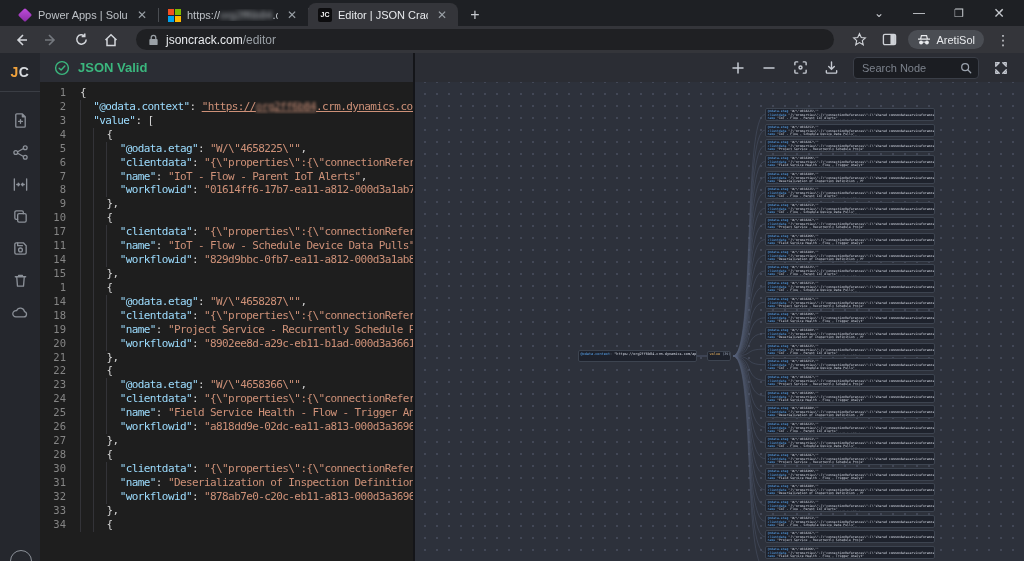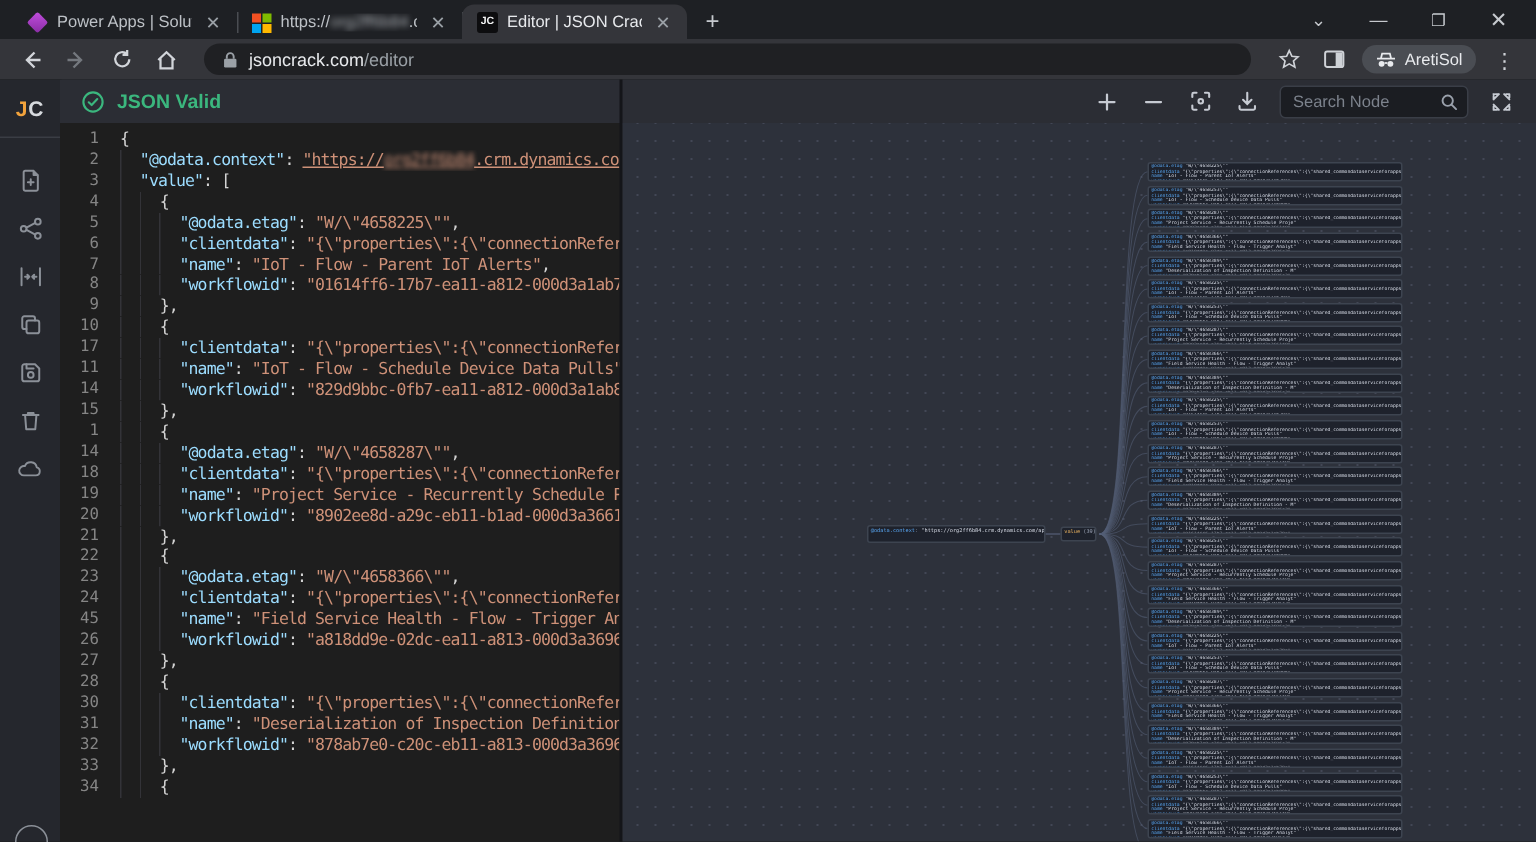--- a/index.html
+++ b/index.html
@@ -290,21 +290,21 @@
       <div class="cl"><span class="ln">15</span><span class="code"><span class="ig"></span><span class="ig"></span><span class="tk-p">},</span></span></div>
       <div class="cl"><span class="ln">1</span><span class="code"><span class="ig"></span><span class="ig"></span><span class="tk-p">{</span></span></div>
       <div class="cl"><span class="ln">14</span><span class="code"><span class="ig"></span><span class="ig"></span><span class="ig"></span><span class="tk-k">"@odata.etag"</span><span class="tk-p">: </span><span class="tk-s">"W/\"4658287\""</span><span class="tk-p">,</span></span></div>
       <div class="cl"><span class="ln">18</span><span class="code"><span class="ig"></span><span class="ig"></span><span class="ig"></span><span class="tk-k">"clientdata"</span><span class="tk-p">: </span><span class="tk-s">"{\"properties\":{\"connectionReferences\":{\"shared_co</span></span></div>
       <div class="cl"><span class="ln">19</span><span class="code"><span class="ig"></span><span class="ig"></span><span class="ig"></span><span class="tk-k">"name"</span><span class="tk-p">: </span><span class="tk-s">"Project Service - Recurrently Schedule Proje</span></span></div>
       <div class="cl"><span class="ln">20</span><span class="code"><span class="ig"></span><span class="ig"></span><span class="ig"></span><span class="tk-k">"workflowid"</span><span class="tk-p">: </span><span class="tk-s">"8902ee8d-a29c-eb11-b1ad-000d3a3661f0"</span></span></div>
       <div class="cl"><span class="ln">21</span><span class="code"><span class="ig"></span><span class="ig"></span><span class="tk-p">},</span></span></div>
       <div class="cl"><span class="ln">22</span><span class="code"><span class="ig"></span><span class="ig"></span><span class="tk-p">{</span></span></div>
       <div class="cl"><span class="ln">23</span><span class="code"><span class="ig"></span><span class="ig"></span><span class="ig"></span><span class="tk-k">"@odata.etag"</span><span class="tk-p">: </span><span class="tk-s">"W/\"4658366\""</span><span class="tk-p">,</span></span></div>
       <div class="cl"><span class="ln">24</span><span class="code"><span class="ig"></span><span class="ig"></span><span class="ig"></span><span class="tk-k">"clientdata"</span><span class="tk-p">: </span><span class="tk-s">"{\"properties\":{\"connectionReferences\":{\"shared_co</span></span></div>
-      <div class="cl"><span class="ln">45</span><span class="code"><span class="ig"></span><span class="ig"></span><span class="ig"></span><span class="tk-k">"name"</span><span class="tk-p">: </span><span class="tk-s">"Field Service Health - Flow - Trigger Analyt</span></span></div>
+      <div class="cl"><span class="ln">25</span><span class="code"><span class="ig"></span><span class="ig"></span><span class="ig"></span><span class="tk-k">"name"</span><span class="tk-p">: </span><span class="tk-s">"Field Service Health - Flow - Trigger Analyt</span></span></div>
       <div class="cl"><span class="ln">26</span><span class="code"><span class="ig"></span><span class="ig"></span><span class="ig"></span><span class="tk-k">"workflowid"</span><span class="tk-p">: </span><span class="tk-s">"a818dd9e-02dc-ea11-a813-000d3a3696c3"</span></span></div>
       <div class="cl"><span class="ln">27</span><span class="code"><span class="ig"></span><span class="ig"></span><span class="tk-p">},</span></span></div>
       <div class="cl"><span class="ln">28</span><span class="code"><span class="ig"></span><span class="ig"></span><span class="tk-p">{</span></span></div>
       <div class="cl"><span class="ln">30</span><span class="code"><span class="ig"></span><span class="ig"></span><span class="ig"></span><span class="tk-k">"clientdata"</span><span class="tk-p">: </span><span class="tk-s">"{\"properties\":{\"connectionReferences\":{\"shared_co</span></span></div>
       <div class="cl"><span class="ln">31</span><span class="code"><span class="ig"></span><span class="ig"></span><span class="ig"></span><span class="tk-k">"name"</span><span class="tk-p">: </span><span class="tk-s">"Deserialization of Inspection Definition - M</span></span></div>
       <div class="cl"><span class="ln">32</span><span class="code"><span class="ig"></span><span class="ig"></span><span class="ig"></span><span class="tk-k">"workflowid"</span><span class="tk-p">: </span><span class="tk-s">"878ab7e0-c20c-eb11-a813-000d3a3696c3"</span></span></div>
       <div class="cl"><span class="ln">33</span><span class="code"><span class="ig"></span><span class="ig"></span><span class="tk-p">},</span></span></div>
       <div class="cl"><span class="ln">34</span><span class="code"><span class="ig"></span><span class="ig"></span><span class="tk-p">{</span></span></div>
     </div>
   <div id="vdivider" class="abs"></div>

